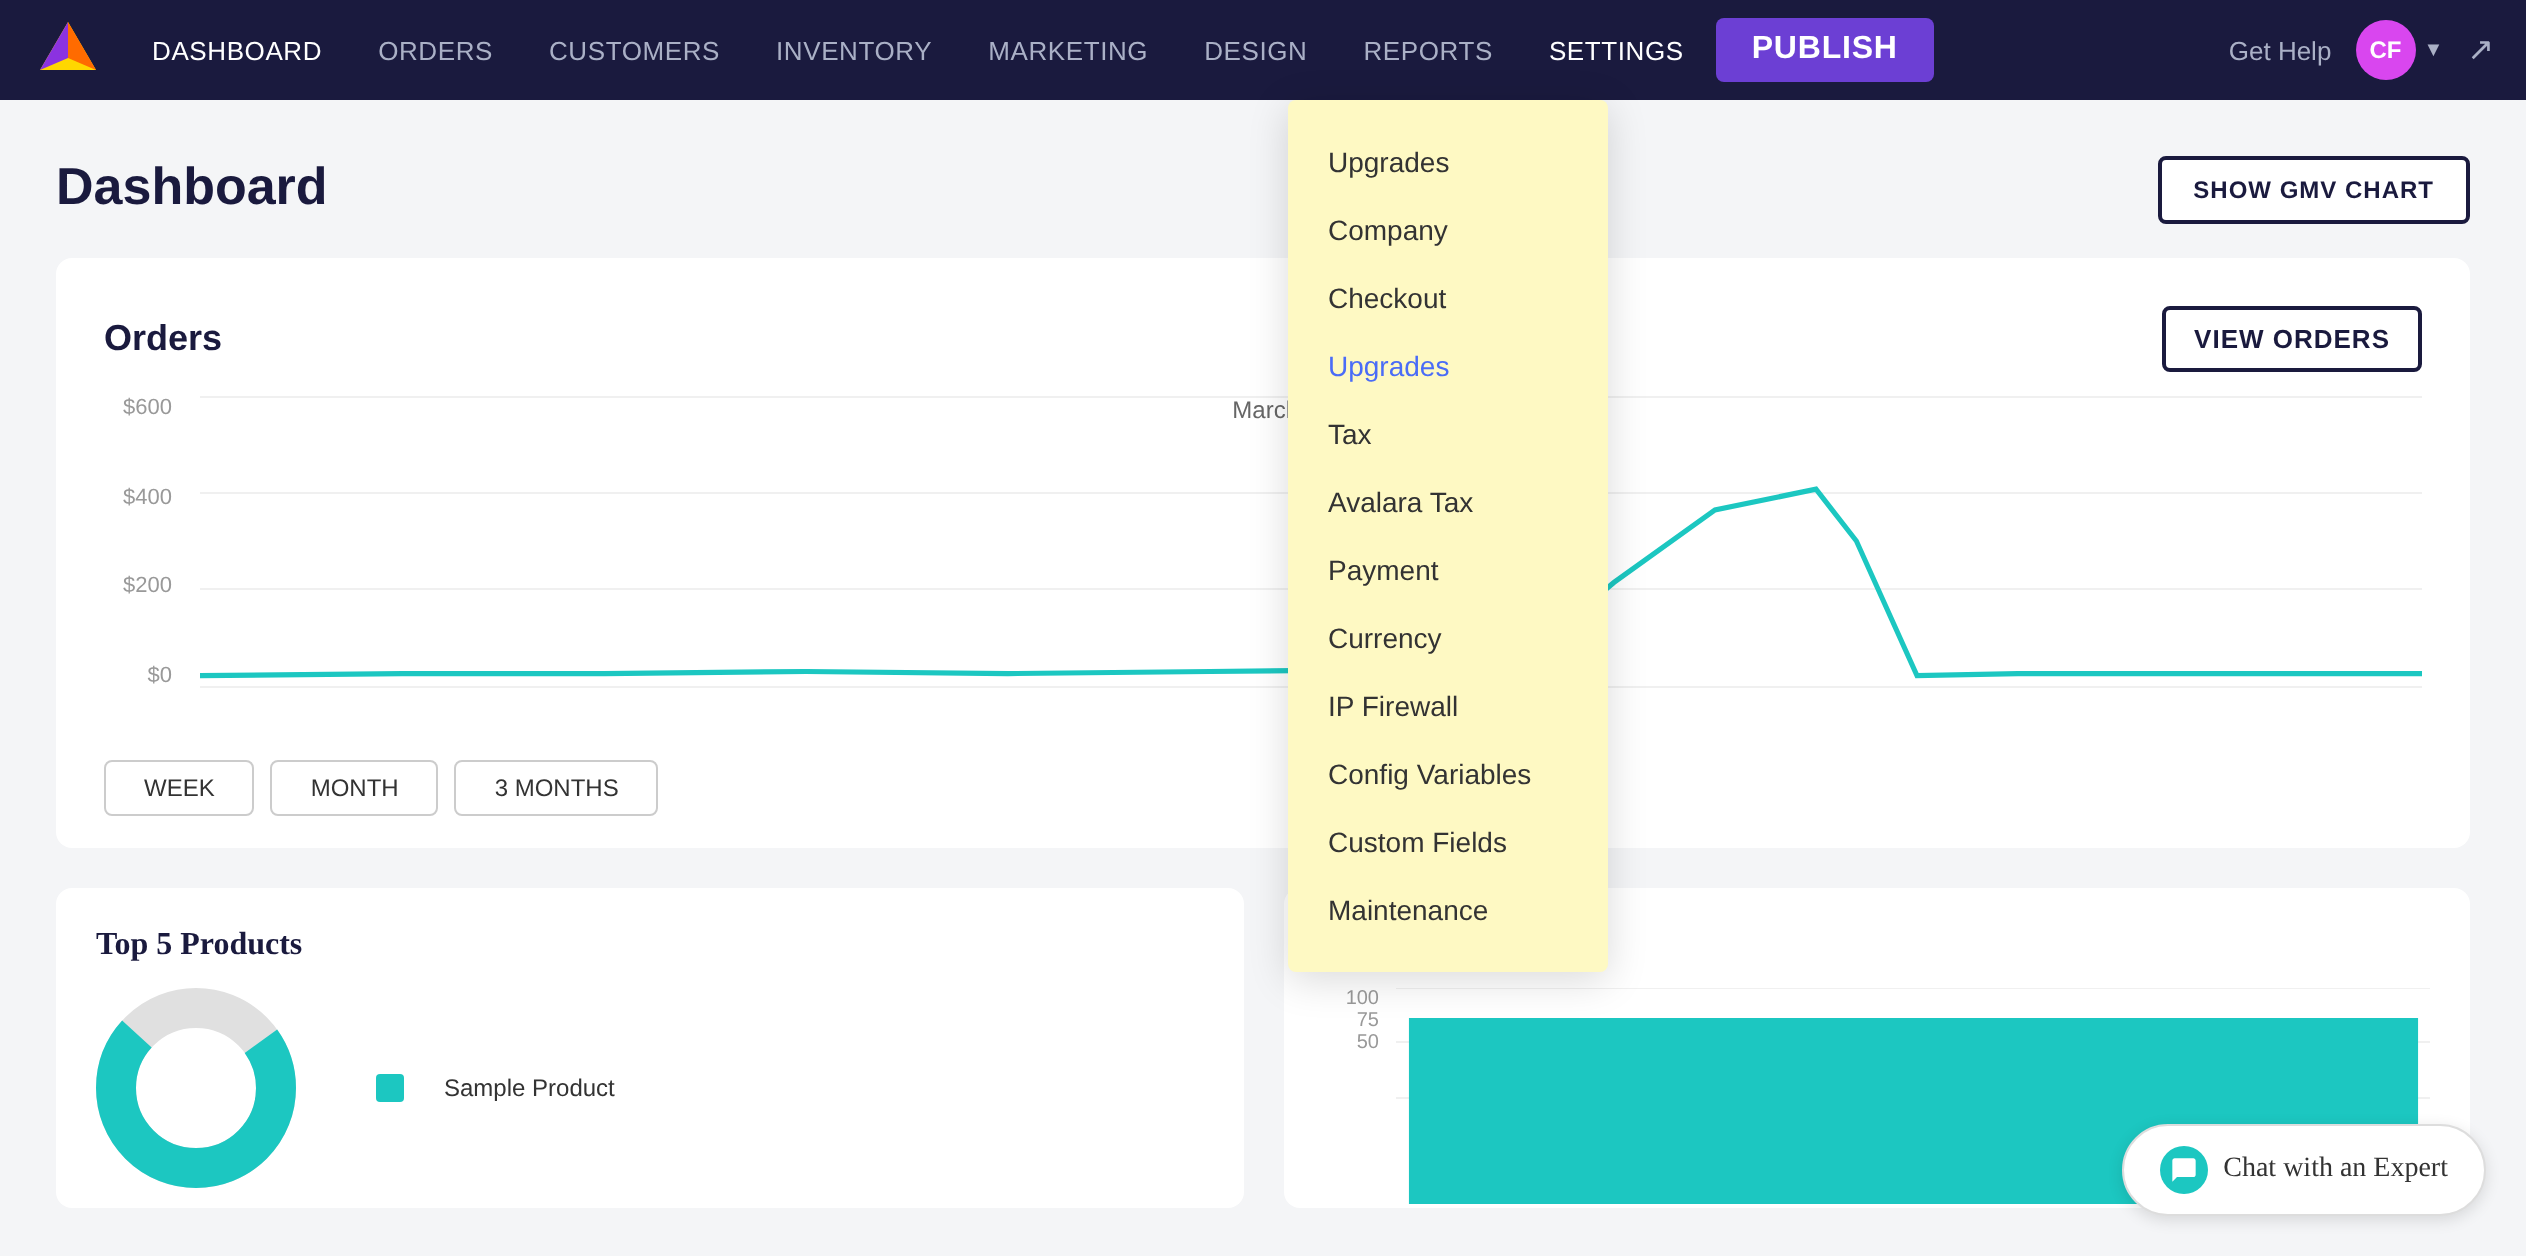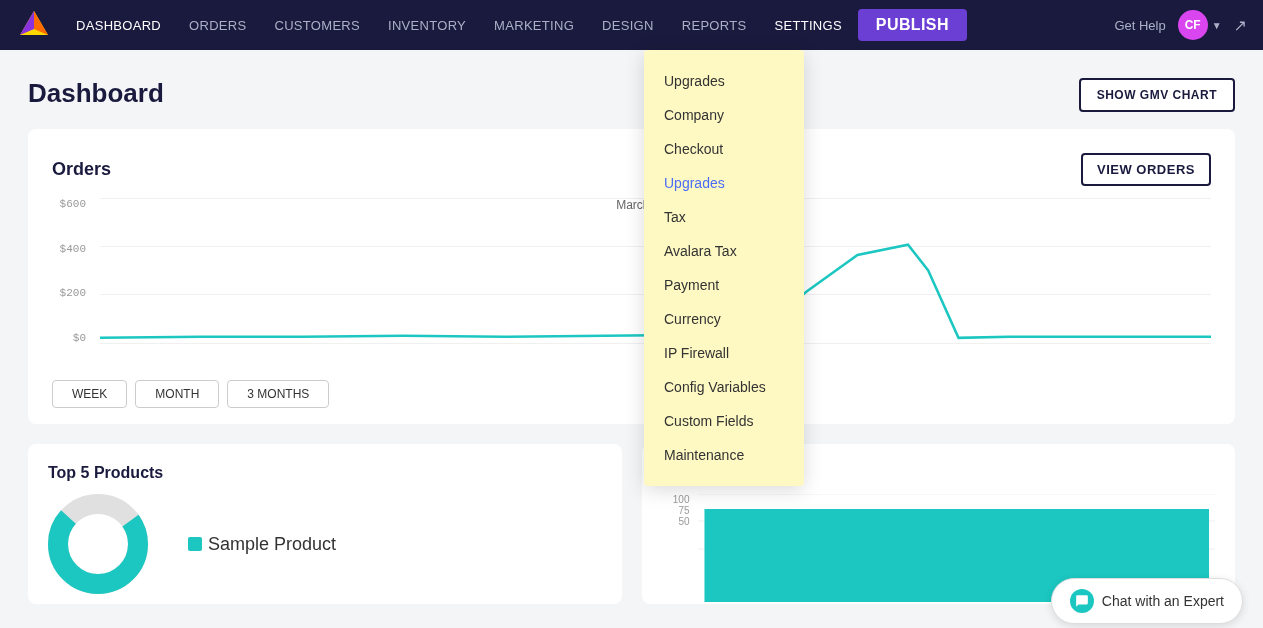--- a/index.html
+++ b/index.html
@@ -143,21 +143,20 @@
       position: absolute;
       left: 0;
       top: 0;
       bottom: 24px;
       width: 40px;
       display: flex;
       flex-direction: column;
       justify-content: space-between;
       align-items: flex-end;
       padding-right: 6px;
-      font-family: Liberation Mono, monospace;
     }
     .chart-y-label {
       font-size: 11px;
       color: #999;
     }
     .chart-plot {
       position: absolute;
       left: 48px;
       right: 0;
       top: 0;
@@ -214,38 +213,39 @@
       padding: 20px 20px 0 20px;
       height: 160px;
       overflow: hidden;
       position: relative;
     }
     .bottom-card-title {
       font-size: 16px;
       font-weight: 700;
       color: #1a1a3e;
       margin-bottom: 12px;
+      font-family: Liberation Serif, serif;
     }
 
     
     .donut-area {
       display: flex;
       align-items: center;
       gap: 20px;
     }
     .donut-chart {
       width: 100px;
       height: 100px;
       flex-shrink: 0;
     }
     .legend-item {
       display: flex;
       align-items: center;
-      gap: 6px;
-      font-size: 18px;
+      gap: 20px;
+      font-size: 12px;
       color: #333;
       padding-left: 20px;
     }
     .legend-color {
       width: 14px;
       height: 14px;
       border-radius: 2px;
     }
 
     
@@ -297,33 +297,34 @@
       font-size: 14px;
       color: #333;
       cursor: pointer;
       display: block;
     }
     .dropdown-item.active { color: #4a6cf7; }
 
     
     .chat-btn {
       position: fixed;
-      bottom: 4px;
+      bottom: 20px;
       right: 20px;
       background: #fff;
       border: 1px solid #ddd;
       border-radius: 24px;
       padding: 10px 18px;
       display: flex;
       align-items: center;
       gap: 8px;
       font-size: 14px;
       color: #333;
       cursor: pointer;
       box-shadow: 0 2px 8px rgba(0,0,0,0.12);
+      font-family: Liberation Serif, serif;
     }
     .chat-icon-circle {
       width: 24px;
       height: 24px;
       background: #1cc7c1;
       border-radius: 50%;
       display: flex;
       align-items: center;
       justify-content: center;
       color: #fff;

